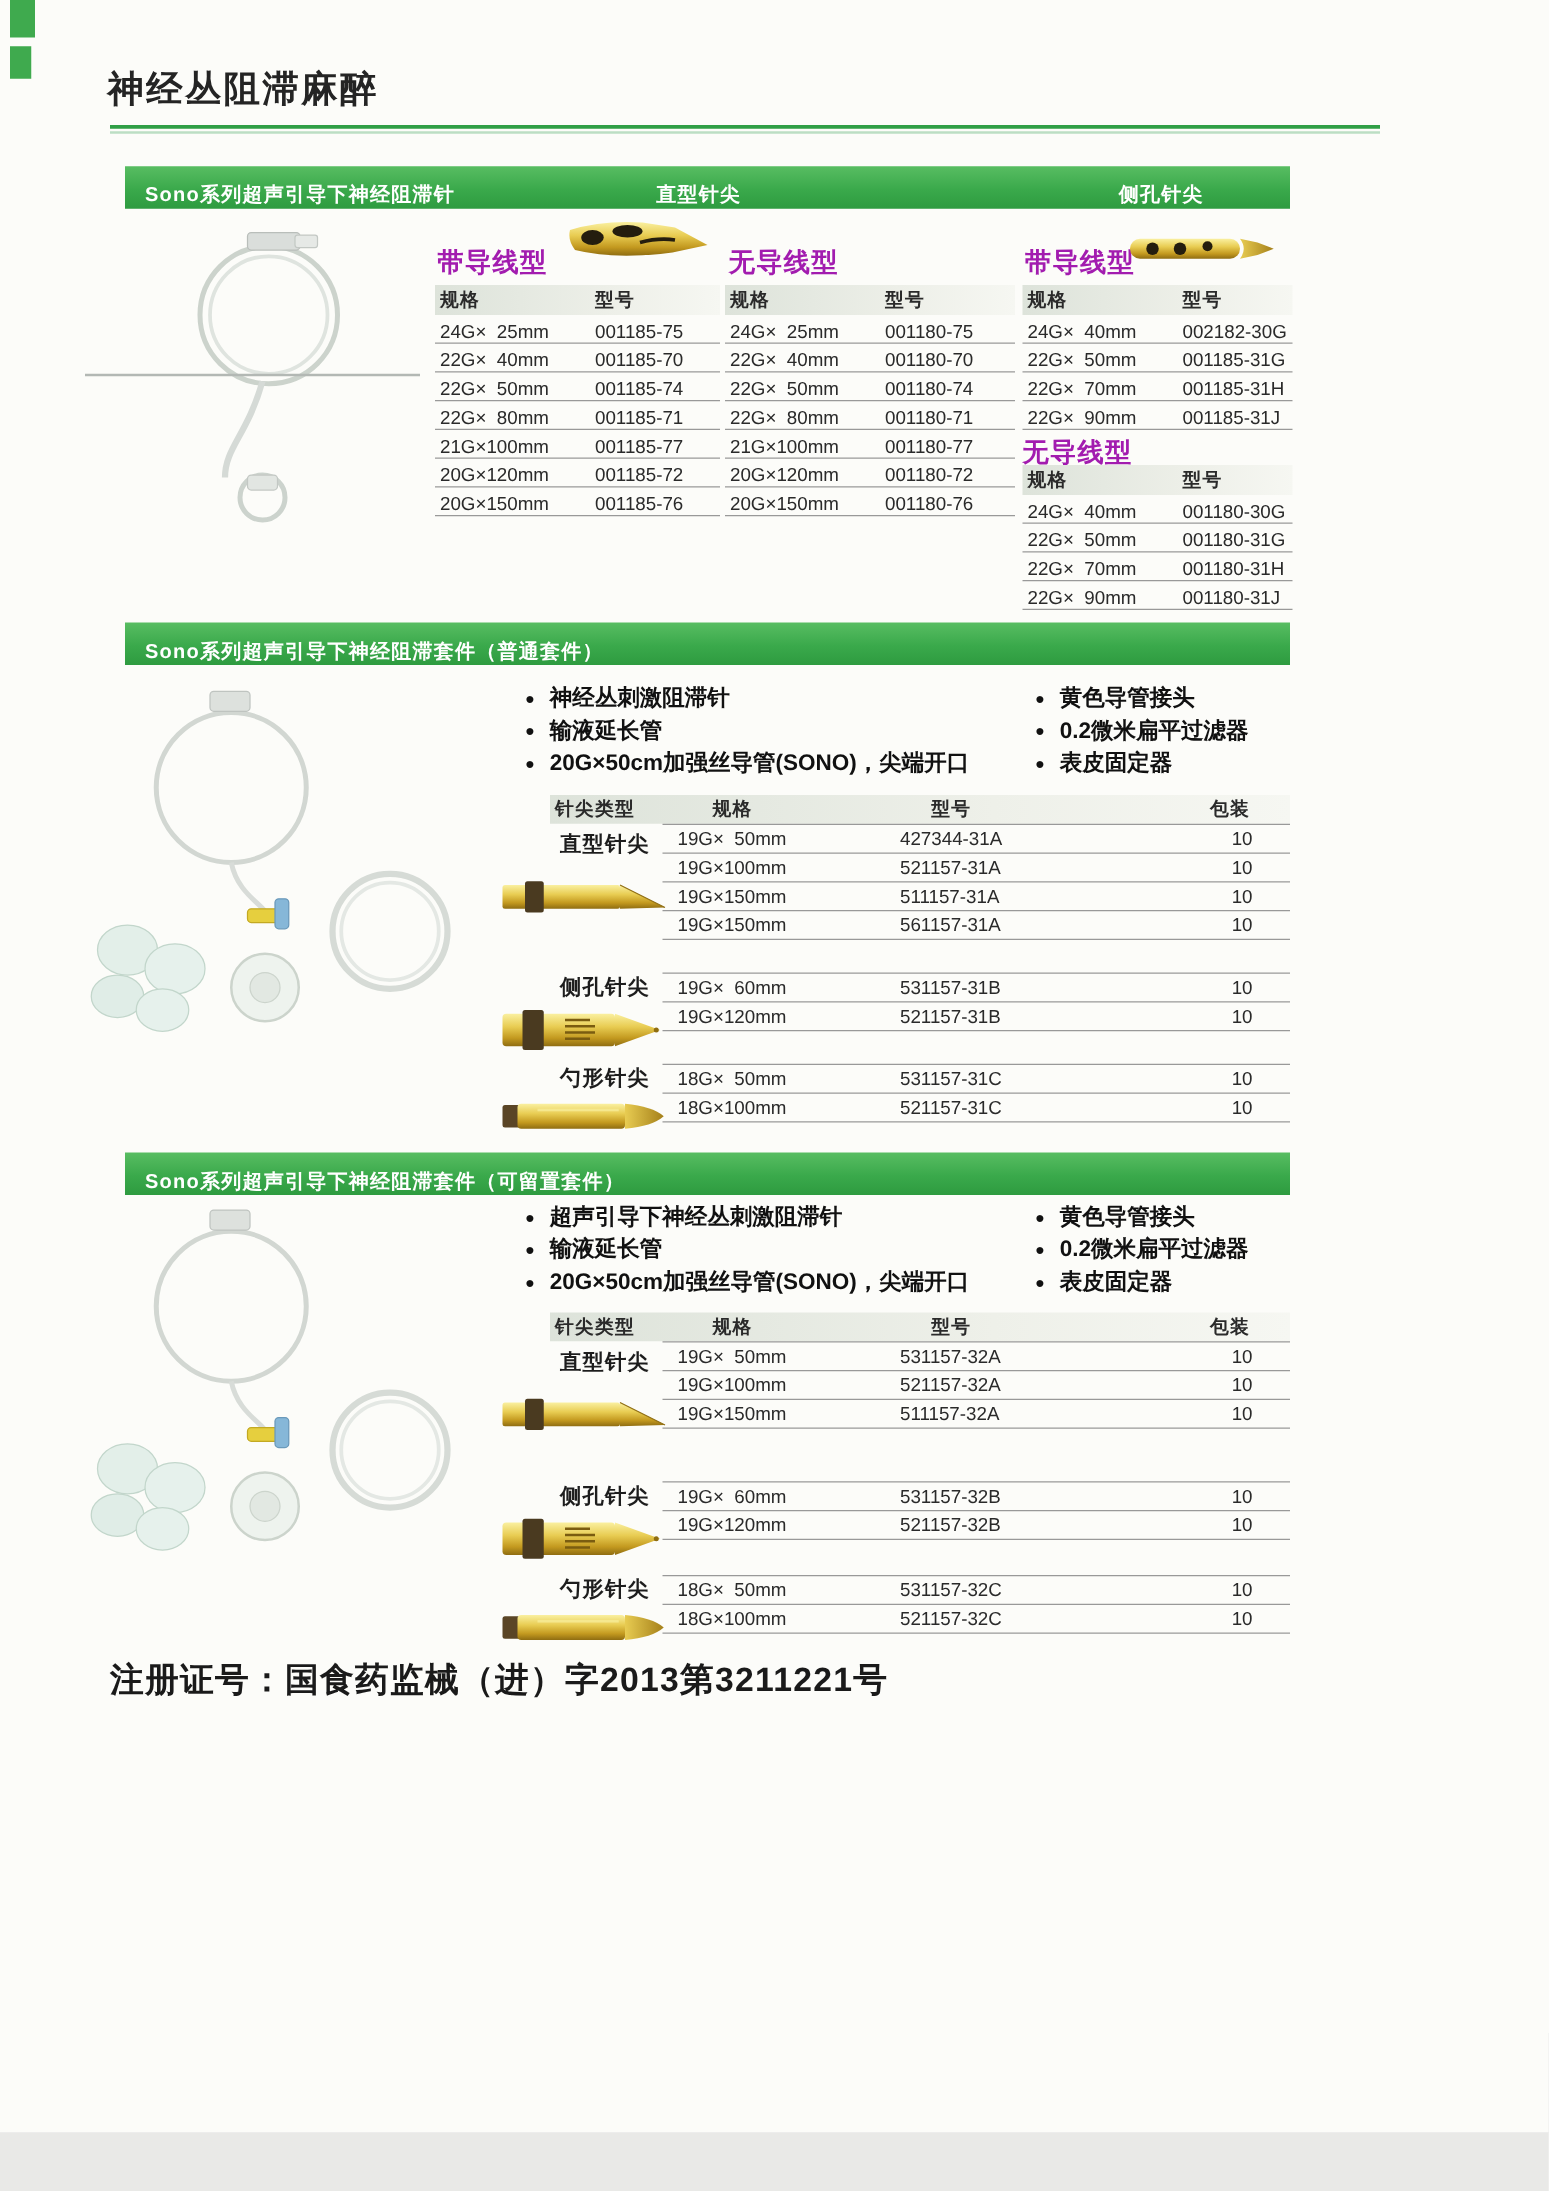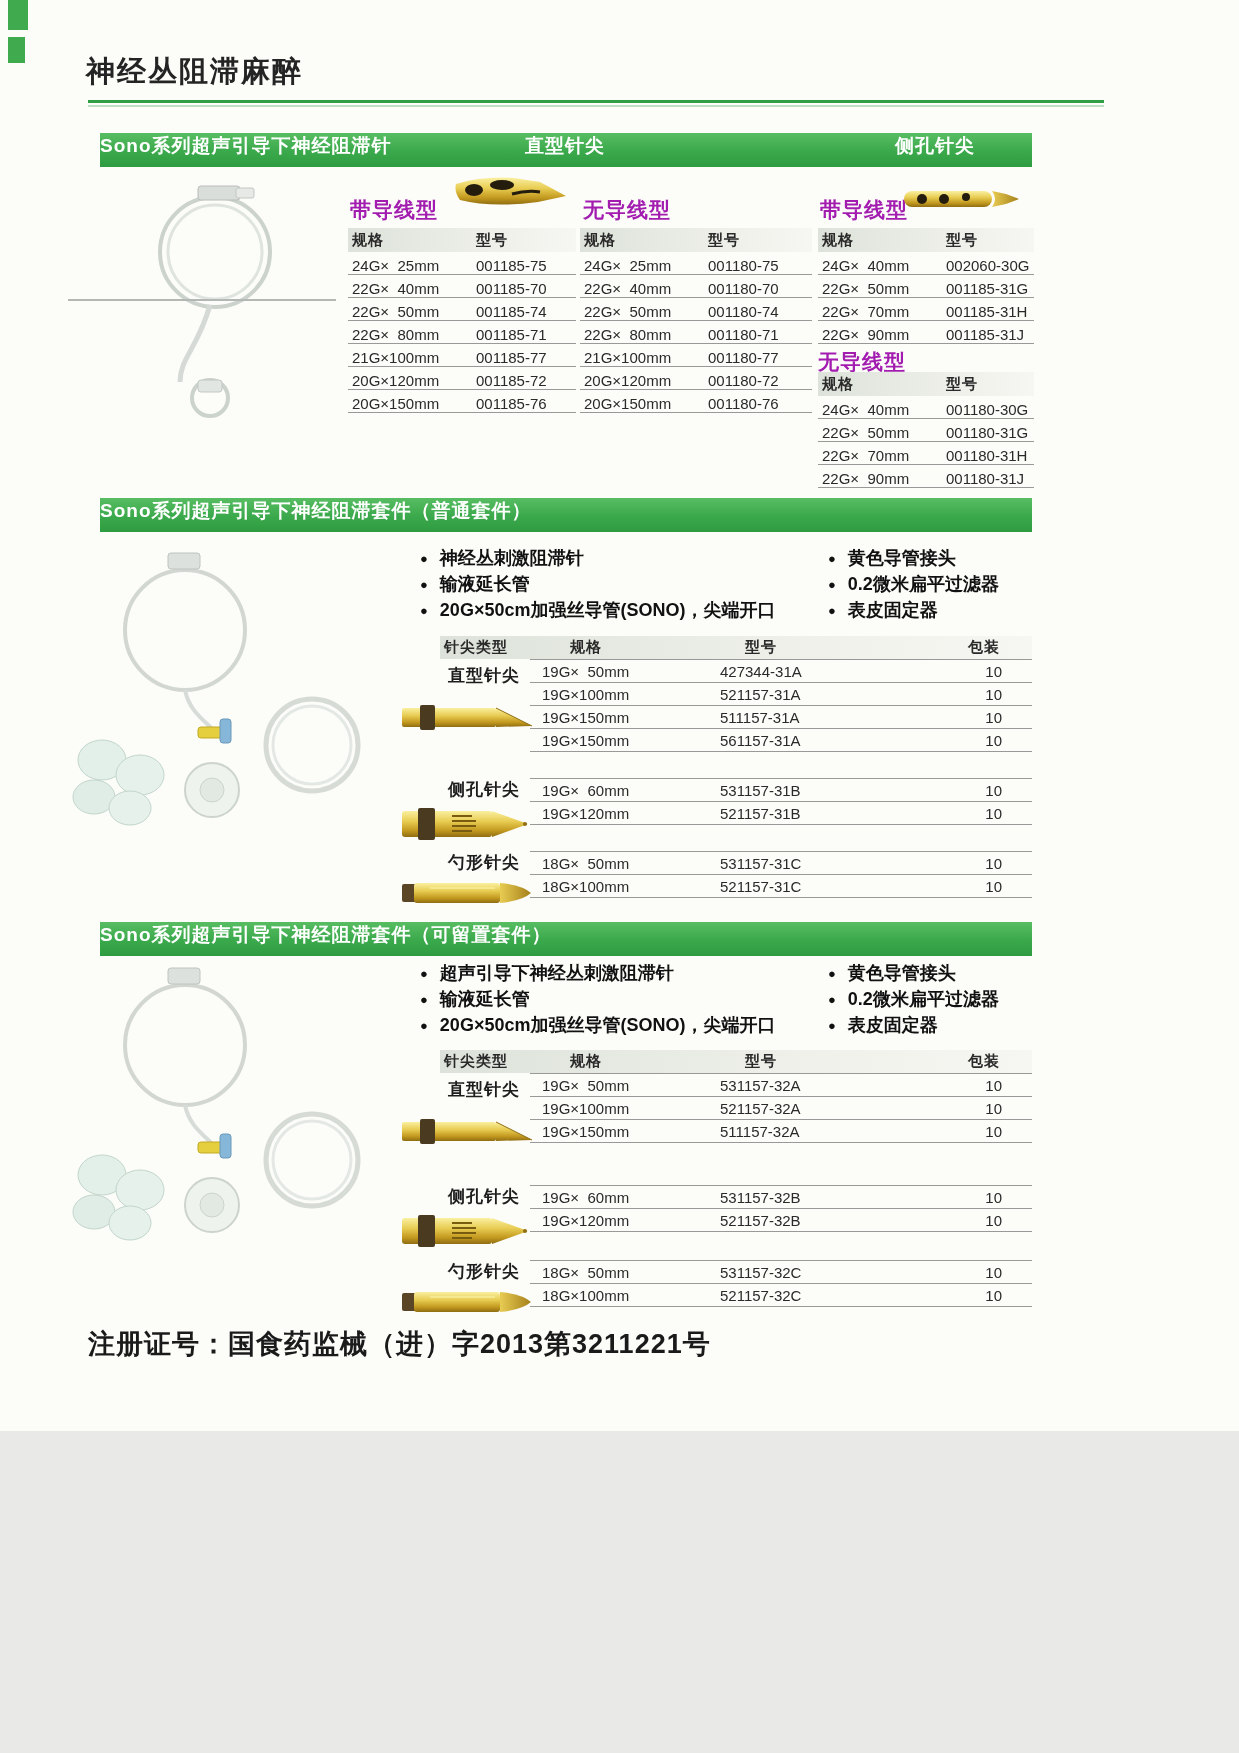--- a/index.html
+++ b/index.html
@@ -1,25 +1,25 @@
 <!DOCTYPE html>
 <html><head>
 <meta charset="utf-8">
 <style>
   *{margin:0;padding:0;box-sizing:border-box}
   html,body{background:#e9e9e7}
   body{font-family:"Liberation Sans","DejaVu Sans",sans-serif}
-  .page{position:relative;width:1239px;height:1431px;background:#fcfcf9;overflow:hidden;margin:0 auto}
+  .page{position:relative;width:1239px;height:1706px;background:#fcfcf9;overflow:hidden;margin:0 auto}
   .mark{position:absolute;background:#3faa4e}
   .mark1{left:8px;top:0;width:20px;height:30px}
   .mark2{left:8px;top:37px;width:17px;height:26px}
   .title{position:absolute;left:86px;top:52px;font-size:29px;font-weight:bold;color:#242424;letter-spacing:2px}
   .rule{position:absolute;left:88px;top:100px;width:1016px;height:3px;background:#2f9f46}
   .rule2{position:absolute;left:88px;top:105px;width:1016px;height:2px;background:#bcdec4}
-  .banner{position:absolute;left:100px;width:932px;height:34px;color:#fff;font-weight:bold;font-size:19px;display:flex;align-items:flex-start;letter-spacing:1px;
+  .banner{position:absolute;left:100px;width:932px;height:34px;color:#fff;font-weight:bold;font-size:16px;display:flex;align-items:flex-end;padding-left:16px;letter-spacing:1px;
           background:linear-gradient(180deg,#58bd62 0%,#3aa94b 55%,#2e9b40 100%)}
   .banner .bmid{position:absolute;left:425px}
   .banner .bright{position:absolute;left:795px}
   .b1{top:133px}.b2{top:498px}.b3{top:922px}
   .s1label{position:absolute;font-size:21px;font-weight:600;color:#a21caf;letter-spacing:1px}
   .needlepos{position:absolute}
   
   .s1table{position:absolute;font-size:15px;color:#2a2a2a}
   .sthead{display:flex;height:24px;align-items:center;font-weight:600;letter-spacing:1px;
           background:linear-gradient(90deg,#dde3da 0%,#edefe8 60%,#f6f7f2 100%)}
@@ -189,21 +189,21 @@
       <path d="M90,9 L104,12 L117,17 L104,22 L90,25 Q96,17 90,9 Z" fill="url(#gGoldT)"></path>
     </svg>
   </span>
   <div class="s1table" style="left:818px;top:228px;width:216px">
       <div class="sthead">
         <span class="c-spec">规格</span>
         <span class="c-model">型号</span>
       </div>
       <div class="srow">
         <span class="c-spec">24G×  40mm</span>
-        <span class="c-model">002060-30G</span>
+        <span class="c-model">002182-30G</span>
       </div>
       <div class="srow">
         <span class="c-spec">22G×  50mm</span>
         <span class="c-model">001185-31G</span>
       </div>
       <div class="srow">
         <span class="c-spec">22G×  70mm</span>
         <span class="c-model">001185-31H</span>
       </div>
       <div class="srow">

